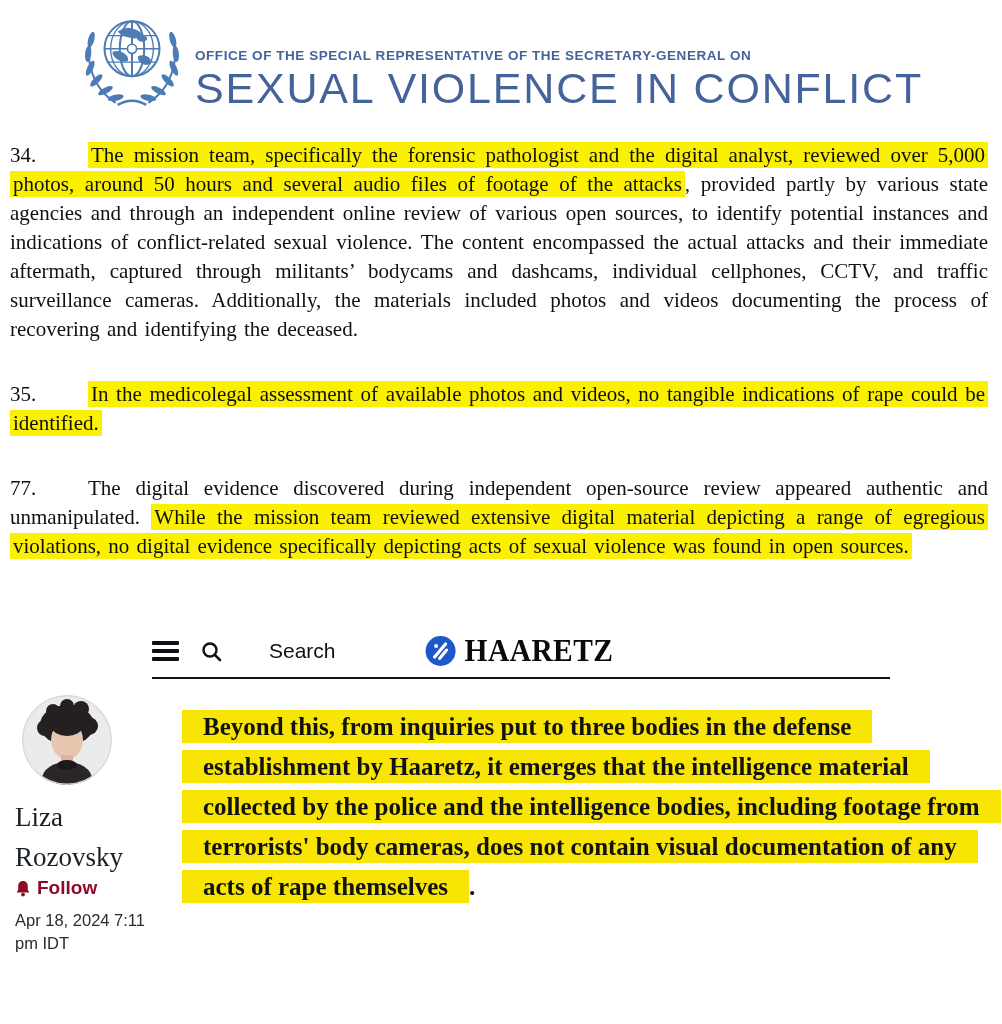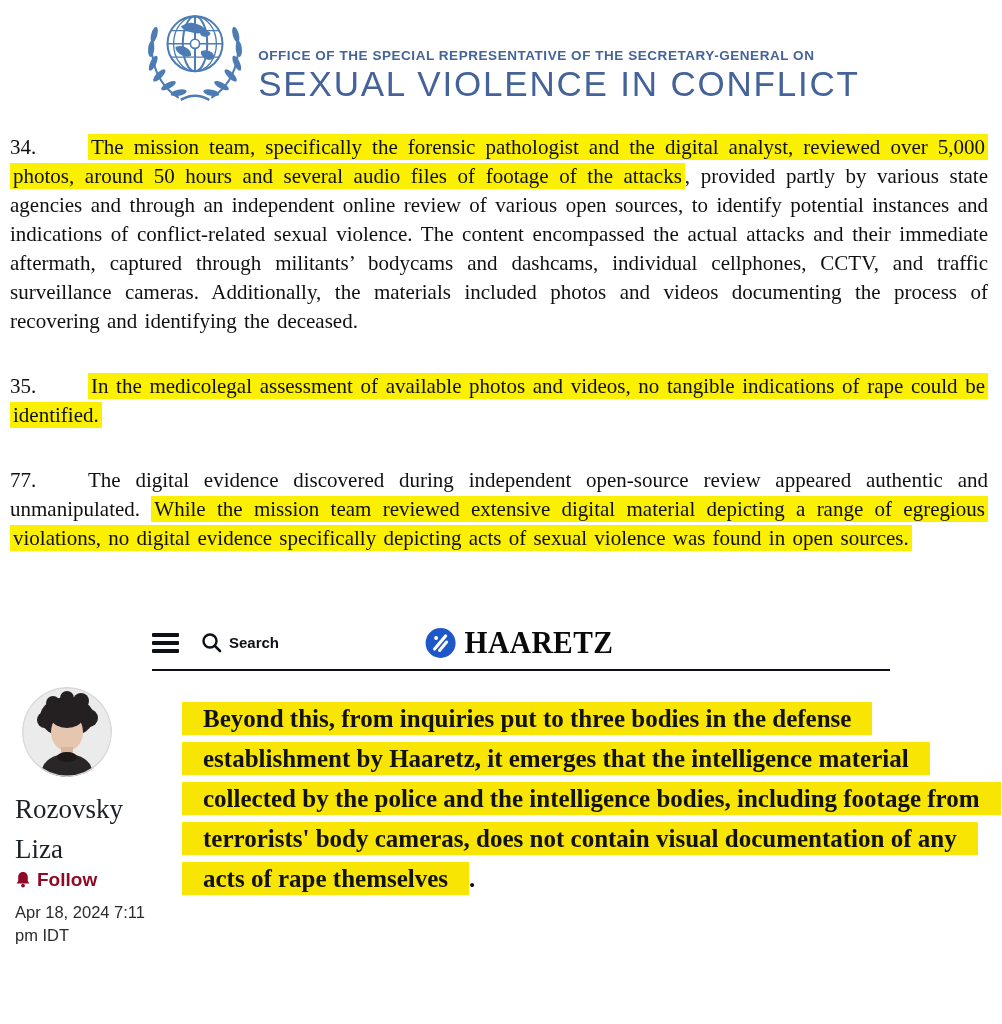--- a/index.html
+++ b/index.html
@@ -6,36 +6,36 @@
   body{
     width:1002px;height:1024px;overflow:hidden;background:#fff;
     font-family:"Liberation Sans",sans-serif;color:#111;
     position:relative;
   }
   
   .un-header{display:flex;justify-content:center;align-items:center;gap:10px;padding-top:6px;}
   .un-logo{color:var(--un_logo_blue);flex-shrink:0;}
   .un-text{display:flex;flex-direction:column;}
   .un-org{font-size:13.5px;font-weight:bold;letter-spacing:.55px;color:var(--un_blue);margin-bottom:3px;white-space:nowrap;margin-top:42px;}
-  .un-title{font-size:35px;font-weight:400;letter-spacing:1.8px;color:var(--un_blue);line-height:1.05;white-space:nowrap;}
+  .un-title{font-size:43px;font-weight:400;letter-spacing:1.8px;color:var(--un_blue);line-height:1.05;white-space:nowrap;}
   
   .doc{margin:30px 14px 0 10px;}
   .para{font-family:"Liberation Serif",serif;font-size:21px;line-height:29px;
         text-align:justify;margin:0 0 36px 0;word-spacing:2px;color:#101010;}
   .pnum{display:inline-block;width:78px;}
   mark{color:inherit;}
   .d-mark{background:var(--doc_highlight);padding:1px 3px;
           box-decoration-break:clone;-webkit-box-decoration-break:clone;}
   
   .hz-top{margin:64px 0 0 152px;width:738px;height:52px;position:relative;
           display:flex;align-items:center;border-bottom:2px solid var(--ink);}
   .burger{display:flex;flex-direction:column;gap:4.5px;width:27px;cursor:pointer;}
   .burger span{display:block;height:3.5px;background:var(--ink);border-radius:1px;}
   .hz-search{display:flex;align-items:center;gap:7px;margin-left:22px;cursor:pointer;color:var(--ink);}
-  .hz-search .lbl{font-size:15px;font-weight:bold;}
+  .hz-search .lbl{font-size:21px;font-weight:normal;margin-left:40px;}
   .hz-logo{position:absolute;left:50%;top:50%;transform:translate(-50%,-50%);
            display:flex;align-items:center;gap:4px;cursor:pointer;}
   .hz-logo .word{font-family:"Liberation Serif",serif;font-weight:bold;font-size:31px;
                  letter-spacing:.5px;color:#0a0a0a;display:inline-block;transform:scaleX(.95);}
   
   .lower{display:flex;margin-top:16px;}
   .author-col{width:167px;box-sizing:border-box;padding-left:15px;flex-shrink:0;}
   .avatar{margin-left:7px;width:90px;height:90px;border-radius:50%;overflow:hidden;display:block;cursor:pointer;}
   .a-name{font-family:"Liberation Serif",serif;font-size:27px;line-height:40px;color:#1b1f27;margin-top:12px;cursor:pointer;}
   .follow{display:flex;align-items:center;gap:6px;color:var(--follow_red);
@@ -142,22 +142,22 @@
         <circle cx="45" cy="11" r="7" fill="#241f20"></circle>
         <ellipse cx="45" cy="45" rx="16" ry="19" fill="#e7c6b0"></ellipse>
         <ellipse cx="45" cy="32" rx="15" ry="9" fill="#241f20"></ellipse>
         <rect x="39" y="60" width="12" height="12" fill="#dcb49e"></rect>
         <ellipse cx="45" cy="84" rx="25" ry="17" fill="#2a2527"></ellipse>
         <ellipse cx="45" cy="70" rx="10" ry="5" fill="#1d191a"></ellipse>
       </g>
       <circle cx="45" cy="45" r="44.3" fill="none" stroke="#d9d9d9" stroke-width="1.4"></circle>
     </svg>
     <div class="a-name">
+      <div>Liza</div>
       <div>Rozovsky</div>
-      <div>Liza</div>
     </div>
     <div class="follow">
       <svg width="16" height="17" viewBox="0 0 16 17">
         <path d="M8,1 C5,1 3.2,3.2 3.2,6 L3.2,10 L1.6,12.4 L14.4,12.4 L12.8,10 L12.8,6 C12.8,3.2 11,1 8,1 Z" fill="#8e0a26"></path>
         <circle cx="8" cy="14.6" r="1.9" fill="#8e0a26"></circle>
       </svg>
       <span>Follow</span>
     </div>
     <div class="a-date">
       <div>Apr 18, 2024 7:11</div>

